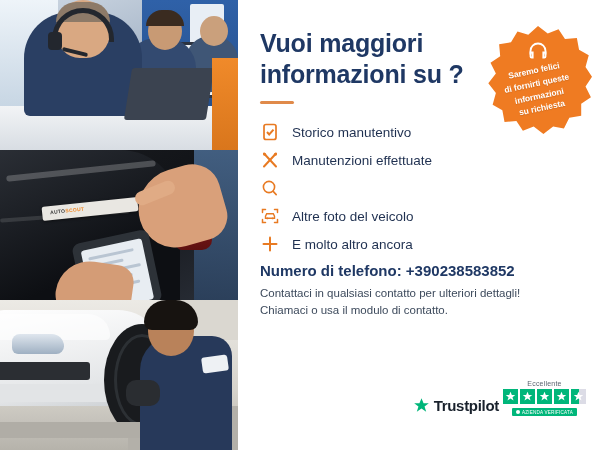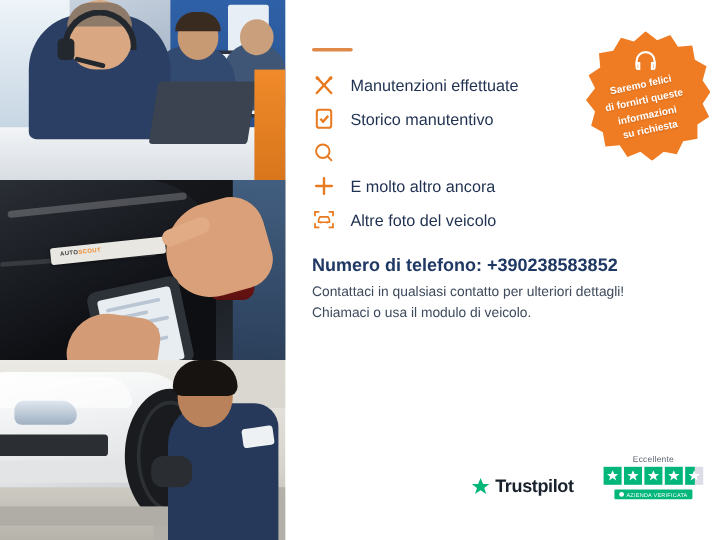--- a/index.html
+++ b/index.html
@@ -78,35 +78,35 @@
   .content { flex:1; position:relative; padding:28px 22px 0 22px; background:#ffffff; }
 
   .heading { font-size:25px; line-height:1.22; font-weight:bold; color:#1f3864; letter-spacing:-.2px; max-width:230px; }
   .divider { width:34px; height:3px; background:#e08a4a; margin:12px 0 14px 0; border-radius:2px; }
 
   .features { list-style:none; }
   .feature { display:flex; align-items:center; gap:12px; height:28px; }
   .feature-icon { width:20px; height:20px; flex:none; display:flex; align-items:center; justify-content:center; color:#e87a22; }
   .feature-label { font-size:13.5px; color:#1f3050; }
 
-  .phone-block { margin-top:16px; }
+  .phone-block { margin-top:4px; }
   .phone-line { font-size:15px; font-weight:bold; color:#1f3864; white-space:nowrap; }
   .sub-line { font-size:11.5px; color:#3d4a5c; line-height:1.5; margin-top:6px; }
 
   
   .badge { position:absolute; right:8px; top:26px; width:108px; height:108px; }
   .badge-star { position:absolute; inset:0; background:#ef7b22;
     clip-path: polygon(50% 0%,59% 7%,69% 3%,75% 12%,86% 11%,88% 22%,97% 27%,94% 38%,100% 47%,94% 56%,99% 66%,90% 72%,90% 83%,79% 85%,74% 95%,64% 93%,55% 100%,46% 93%,36% 97%,30% 88%,19% 89%,17% 78%,8% 73%,11% 62%,4% 53%,11% 44%,6% 34%,15% 28%,14% 17%,25% 15%,31% 5%,41% 8%);
   }
   .badge-headset { position:absolute; left:50%; top:16px; margin-left:-11px; width:22px; height:18px; }
   .badge-text { position:absolute; left:0; top:38px; width:108px; text-align:center;
     transform: rotate(-12deg); color:#fff; font-size:8.4px; font-weight:bold; line-height:1.52; text-shadow:0 1px 1px rgba(0,0,0,.12); }
 
   
-  .trust { position:absolute; right:14px; bottom:34px; display:flex; align-items:flex-end; gap:25px; }
+  .trust { position:absolute; right:14px; bottom:34px; display:flex; align-items:flex-end; gap:4px; }
   .tp-logo { display:flex; align-items:center; gap:4px; padding-bottom:2px; }
   .tp-star-logo { width:17px; height:17px; color:#00b67a; }
   .tp-name { font-size:15px; font-weight:bold; color:#19212c; letter-spacing:-.3px; }
   .tp-rating { display:flex; flex-direction:column; align-items:center; gap:2px; }
   .tp-excellent { font-size:7px; color:#5b6470; letter-spacing:.2px; }
   .tp-stars { display:flex; gap:2px; }
   .tp-box { width:15px; height:15px; background:#00b67a; display:flex; align-items:center; justify-content:center; position:relative; }
   .tp-box.half { background:#dcdce6; }
   .tp-box.half:before { content:""; position:absolute; left:0; top:0; width:50%; height:100%; background:#00b67a; }
   .tp-box svg { position:relative; width:11px; height:11px; color:#fff; }
@@ -189,89 +189,90 @@
       <div class="gr-mhead"></div>
       <div class="gr-mhair"></div>
       <div class="gr-patch"></div>
       <div class="gr-glove"></div>
     </div>
 
   </div>
 
   <div class="content">
 
+    <div class="heading">Vuoi maggiori informazioni su ?</div>
     <div class="divider"></div>
 
     <ul class="features">
+
+      <li class="feature">
+        <span class="feature-icon">
+          <svg viewBox="0 0 20 20" fill="none" stroke="currentColor" stroke-width="1.7">
+            <rect x="4" y="2.5" width="12" height="15" rx="2"></rect>
+            <path d="M7 10l2.2 2.4L13.5 7.6" stroke-width="2"></path>
+          </svg>
+        </span>
+        <span class="feature-label">Storico manutentivo</span>
+      </li>
 
       <li class="feature">
         <span class="feature-icon">
           <svg viewBox="0 0 20 20" fill="none" stroke="currentColor" stroke-width="2" stroke-linecap="round">
             <path d="M4 3.5l12 13"></path>
             <path d="M16 3.5l-12 13"></path>
             <circle cx="4.6" cy="4.2" r="1.5" fill="currentColor" stroke="none"></circle>
             <circle cx="15.4" cy="4.2" r="1.5" fill="currentColor" stroke="none"></circle>
           </svg>
         </span>
         <span class="feature-label">Manutenzioni effettuate</span>
       </li>
 
       <li class="feature">
         <span class="feature-icon">
-          <svg viewBox="0 0 20 20" fill="none" stroke="currentColor" stroke-width="1.7">
-            <rect x="4" y="2.5" width="12" height="15" rx="2"></rect>
-            <path d="M7 10l2.2 2.4L13.5 7.6" stroke-width="2"></path>
-          </svg>
-        </span>
-        <span class="feature-label">Storico manutentivo</span>
-      </li>
-
-      <li class="feature">
-        <span class="feature-icon">
           <svg viewBox="0 0 20 20" fill="none" stroke="currentColor" stroke-width="1.6">
             <circle cx="9" cy="9" r="5.6"></circle>
             <path d="M13.2 13.4l3 3.2" stroke-linecap="round"></path>
           </svg>
         </span>
-      </li>
-
-      <li class="feature">
-        <span class="feature-icon">
-          <svg viewBox="0 0 20 20" fill="none" stroke="currentColor" stroke-width="2" stroke-linecap="round">
-            <path d="M10 3.5v13"></path>
-              <path d="M3.5 10h13"></path>
-          </svg>
-        </span>
-        <span class="feature-label">E molto altro ancora</span>
       </li>
 
       <li class="feature">
         <span class="feature-icon">
           <svg viewBox="0 0 20 20" fill="none" stroke="currentColor" stroke-width="1.5" stroke-linecap="round">
             <path d="M2.5 6.5v-3h3"></path>
               <path d="M17.5 6.5v-3h-3"></path>
             <path d="M2.5 13.5v3h3"></path>
               <path d="M17.5 13.5v3h-3"></path>
             <path d="M5.5 12.2h9v-2.1l-1.2-2.4H6.7L5.5 10.1z" stroke-width="1.4"></path>
             <circle cx="7.4" cy="12.4" r="0.9" fill="currentColor" stroke="none"></circle>
             <circle cx="12.6" cy="12.4" r="0.9" fill="currentColor" stroke="none"></circle>
           </svg>
         </span>
         <span class="feature-label">Altre foto del veicolo</span>
       </li>
 
+      <li class="feature">
+        <span class="feature-icon">
+          <svg viewBox="0 0 20 20" fill="none" stroke="currentColor" stroke-width="2" stroke-linecap="round">
+            <path d="M10 3.5v13"></path>
+              <path d="M3.5 10h13"></path>
+          </svg>
+        </span>
+        <span class="feature-label">E molto altro ancora</span>
+      </li>
+
     </ul>
 
     <div class="phone-block">
       <div class="phone-line">
         <span>Numero di telefono:</span>
         <span>+390238583852</span>
       </div>
       <div class="sub-line">Contattaci in qualsiasi contatto per ulteriori dettagli!</div>
-      <div class="sub-line" style="margin-top:0">Chiamaci o usa il modulo di veicolo.</div>
+      <div class="sub-line" style="margin-top:0">Chiamaci o usa il modulo di contatto.</div>
     </div>
 
     <div class="badge">
       <div class="badge-star"></div>
       <span class="badge-headset">
         <svg viewBox="0 0 22 18" fill="none" stroke="#ffffff" stroke-width="1.8" stroke-linecap="round">
           <path d="M3.5 12V9a7.5 7.5 0 0115 0v3"></path>
           <path d="M3.5 10.5h2.2v5H4.6a1.1 1.1 0 01-1.1-1.1z"></path>
           <path d="M18.5 10.5h-2.2v5h1.1a1.1 1.1 0 001.1-1.1z"></path>
         </svg>

